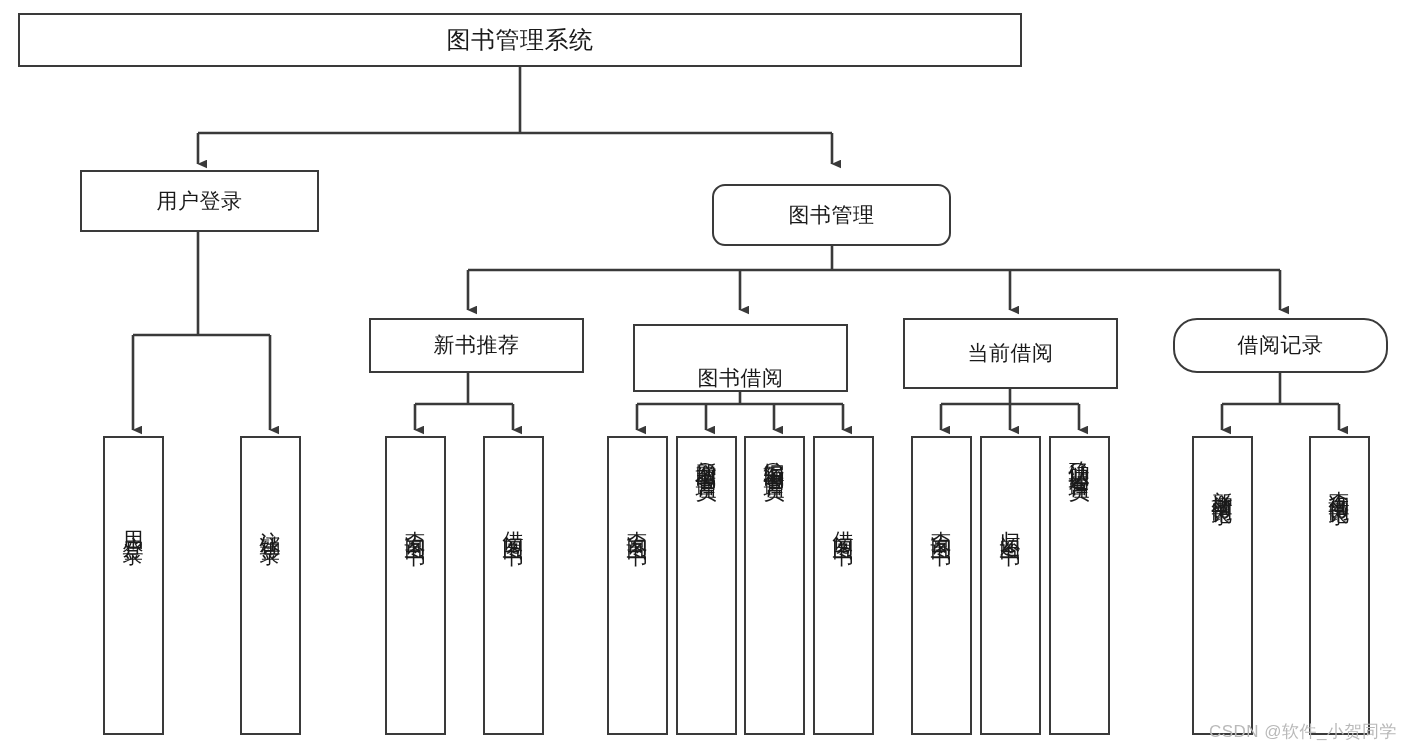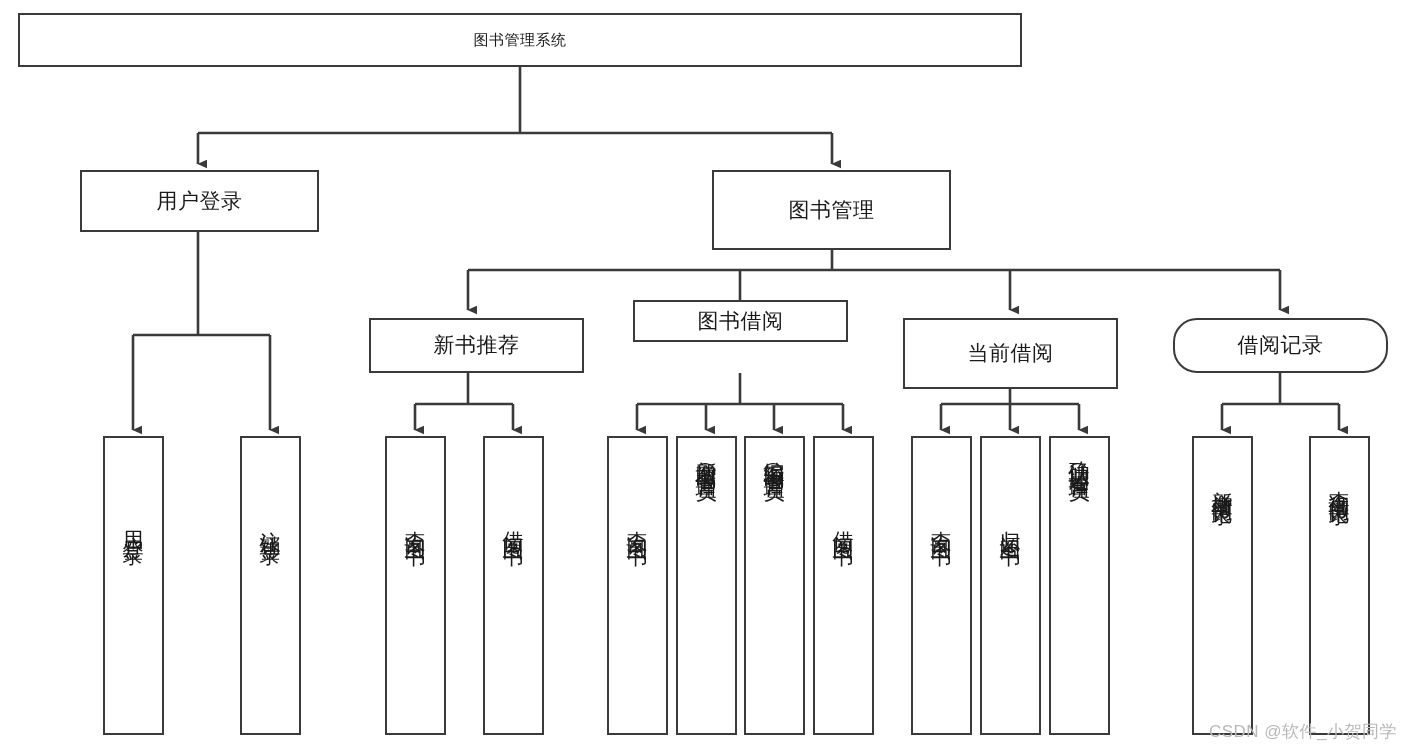--- a/index.html
+++ b/index.html
@@ -34,21 +34,21 @@
     display:block;
     text-align:center;
     line-height:1.15;
     white-space:pre;
   }
   
   .node.horiz .label{
     font-size:21px;
     letter-spacing:0.5px;
   }
-  .node.root .label{font-size:15px;}
+  .node.root .label{font-size:24px;}
   
   .node.vert{
     align-items:flex-start;
     justify-content:center;
     padding-top:8px;
   }
   .node.vert .label{
     writing-mode:vertical-rl;
     text-orientation:upright;
     -webkit-text-orientation:upright;
@@ -125,28 +125,28 @@
     </g>
   </svg>
 
   <div class="node horiz root" style="left:18px;top:13px;width:1004px;height:54px;">
     <span class="label">图书管理系统</span>
   </div>
 
   <div class="node horiz" style="left:80px;top:170px;width:239px;height:62px;">
     <span class="label">用户登录</span>
   </div>
-  <div class="node horiz" style="left:712px;top:170px;width:239px;height:80px;">
+  <div class="node horiz" style="left:712px;top:184px;width:239px;height:62px;border-radius:13px;">
     <span class="label">图书管理</span>
   </div>
 
   <div class="node horiz" style="left:361px;top:318px;width:215px;height:55px;margin-left:8px;">
     <span class="label">新书推荐</span>
   </div>
-  <div class="node horiz" style="left:633px;top:300px;width:215px;height:42px;">
+  <div class="node horiz" style="left:633px;top:324px;width:215px;height:68px;align-items:flex-end;">
     <span class="label">图书借阅</span>
   </div>
   <div class="node horiz" style="left:903px;top:318px;width:215px;height:71px;">
     <span class="label">当前借阅</span>
   </div>
   <div class="node horiz" style="left:1173px;top:318px;width:215px;height:55px;border-radius:24px;">
     <span class="label">借阅记录</span>
   </div>
 
   <div class="node vert" style="left:103px;top:436px;width:61px;height:299px;padding-top:76px;">

